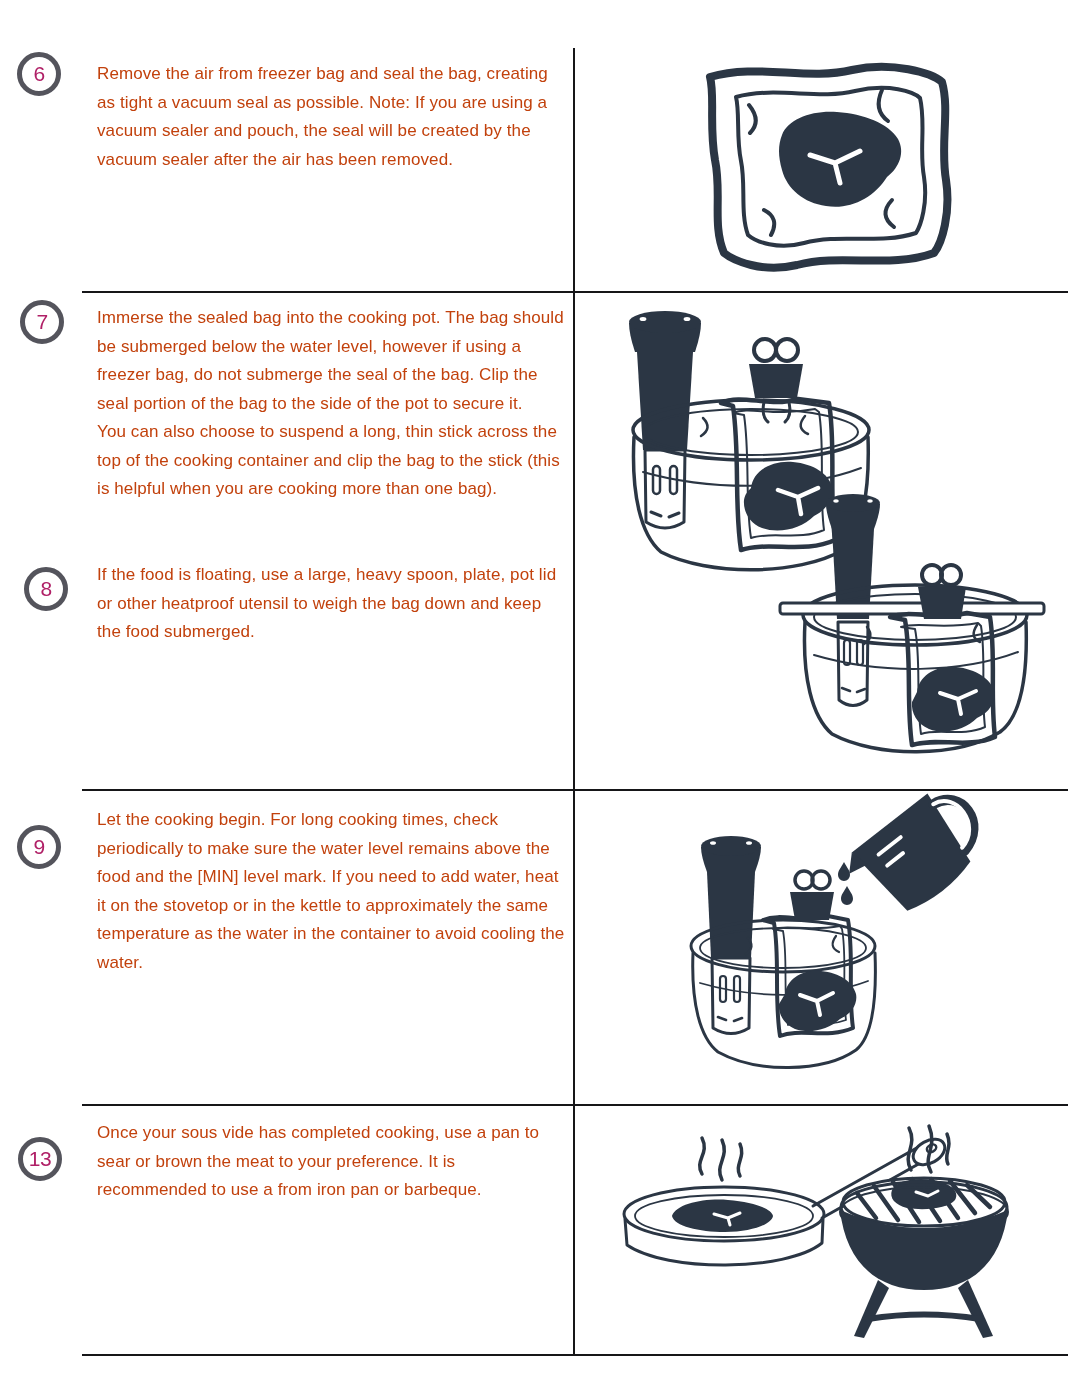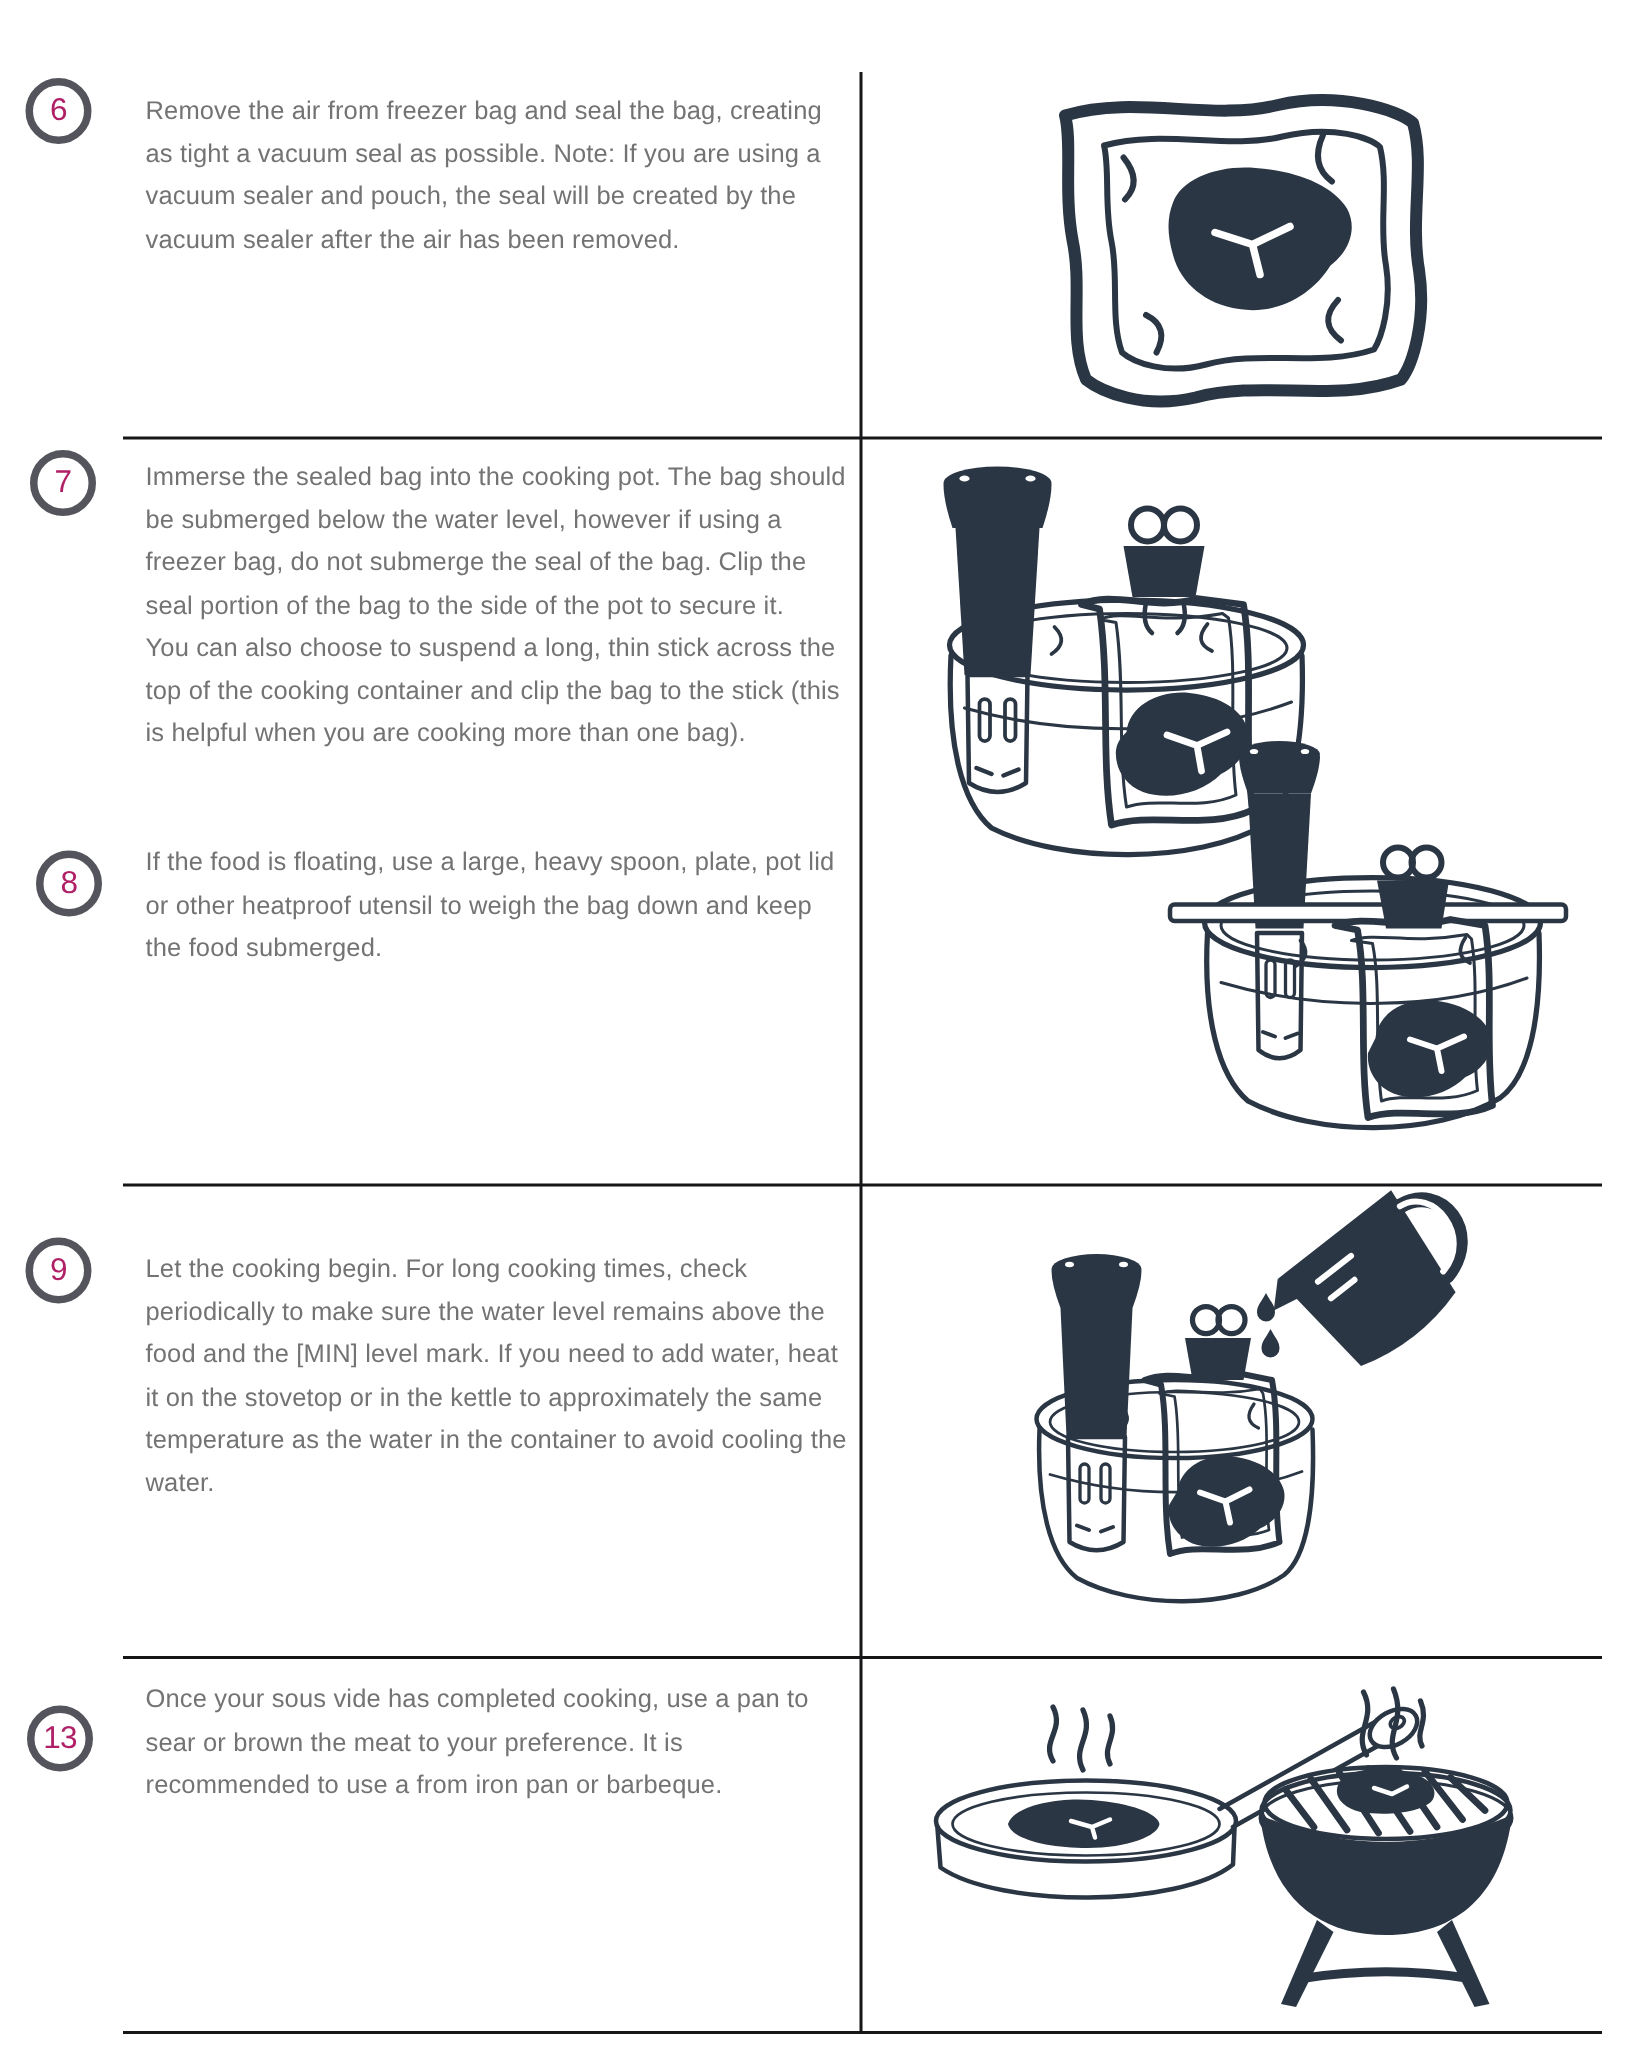--- a/index.html
+++ b/index.html
@@ -9,21 +9,21 @@
   }
   .vline { position:absolute; left:573px; top:48px; width:2px; height:1308px; background:#161618; }
   .hline { position:absolute; left:82px; width:986px; height:2px; background:#161618; }
   .circle {
     position:absolute; width:34px; height:34px; border:5px solid #54545c; border-radius:50%;
     display:flex; align-items:center; justify-content:center;
   }
   .circle span { color:#b02067; font-size:21px; font-weight:400; letter-spacing:-0.5px; }
   .txt {
     position:absolute; left:97px; width:470px; margin:0;
-    color:#737373; font-size:17px; line-height:28.5px; font-weight:300;
+    color:#c2410c; font-size:17px; line-height:28.5px; font-weight:300;
     letter-spacing:0.1px; white-space:pre-line;
   }
   svg { position:absolute; overflow:visible; }
   .ink  { fill:#2b3644; stroke:none; }
   .line { stroke:#2b3644; fill:none; stroke-linecap:round; stroke-linejoin:round; }
   .wfil { fill:#ffffff; stroke:#2b3644; stroke-linecap:round; stroke-linejoin:round; }
   .wln  { stroke:#ffffff; fill:none; stroke-linecap:round; stroke-linejoin:round; }
 </style>
 </head>
 <body>
@@ -49,21 +49,21 @@
       <span>9</span>
     </div>
   <div class="circle" style="left:18px;top:1137px">
       <span>13</span>
     </div>
 
   <p class="txt" style="top:60px">Remove the air from freezer bag and seal the bag, creating as tight a vacuum seal as possible.  Note: If you are using a vacuum sealer and pouch, the seal will be created by the vacuum sealer after the air has been removed.</p>
   <p class="txt" style="top:304px">Immerse the sealed bag into the cooking pot. The bag should be submerged below the water level, however if using a freezer bag, do not submerge the seal of the bag.  Clip the seal portion of the bag to the side of the pot to secure it.
 You can also choose to suspend a long, thin stick across the top of the cooking container and clip the bag to the stick (this is helpful when you are cooking more than one bag).</p>
   <p class="txt" style="top:561px">If the food is floating, use a large, heavy spoon, plate, pot lid or other heatproof utensil to weigh the bag down and keep the food submerged.</p>
-  <p class="txt" style="top:832px">Let the cooking begin. For long cooking times, check periodically to make sure the water level remains above the food and the [MIN] level mark. If you need to add water, heat it on the stovetop or in the kettle to approximately the same temperature as the water in the container to avoid cooling the water.</p>
+  <p class="txt" style="top:806px">Let the cooking begin. For long cooking times, check periodically to make sure the water level remains above the food and the [MIN] level mark. If you need to add water, heat it on the stovetop or in the kettle to approximately the same temperature as the water in the container to avoid cooling the water.</p>
   <p class="txt" style="top:1119px">Once your sous vide has completed cooking, use a pan to sear or brown the meat to your preference. It is recommended to use a from iron pan or barbeque.</p>
 
   <svg style="left:692px;top:55px" width="272" height="222" viewBox="0 0 272 222" aria-label="vacuum-sealed-bag-with-steak">
     <g>
       <path class="line" stroke-width="8" d="M18,22 C65,8 115,26 160,15 C200,6 240,18 250,27 C258,55 248,90 254,125 C259,158 250,188 242,198 C198,214 150,198 105,210 C70,218 42,206 32,198 C20,170 30,138 23,105 C17,72 23,40 18,22 Z"></path>
       <path class="line" stroke-width="4" d="M44,42 C84,31 126,45 163,36 C197,28 222,37 228,43 C234,68 227,95 232,122 C236,148 229,170 224,178 C188,190 148,178 112,188 C86,195 64,187 56,180 C48,158 54,130 49,106 C44,82 48,58 44,42 Z"></path>
       <path class="line" stroke-width="4" d="M57,50 Q70,66 58,78"></path>
       <path class="line" stroke-width="4" d="M190,35 Q181,55 196,66"></path>
       <path class="line" stroke-width="4" d="M72,155 Q88,163 79,180"></path>
       <path class="line" stroke-width="4" d="M200,145 Q186,160 202,172"></path>

